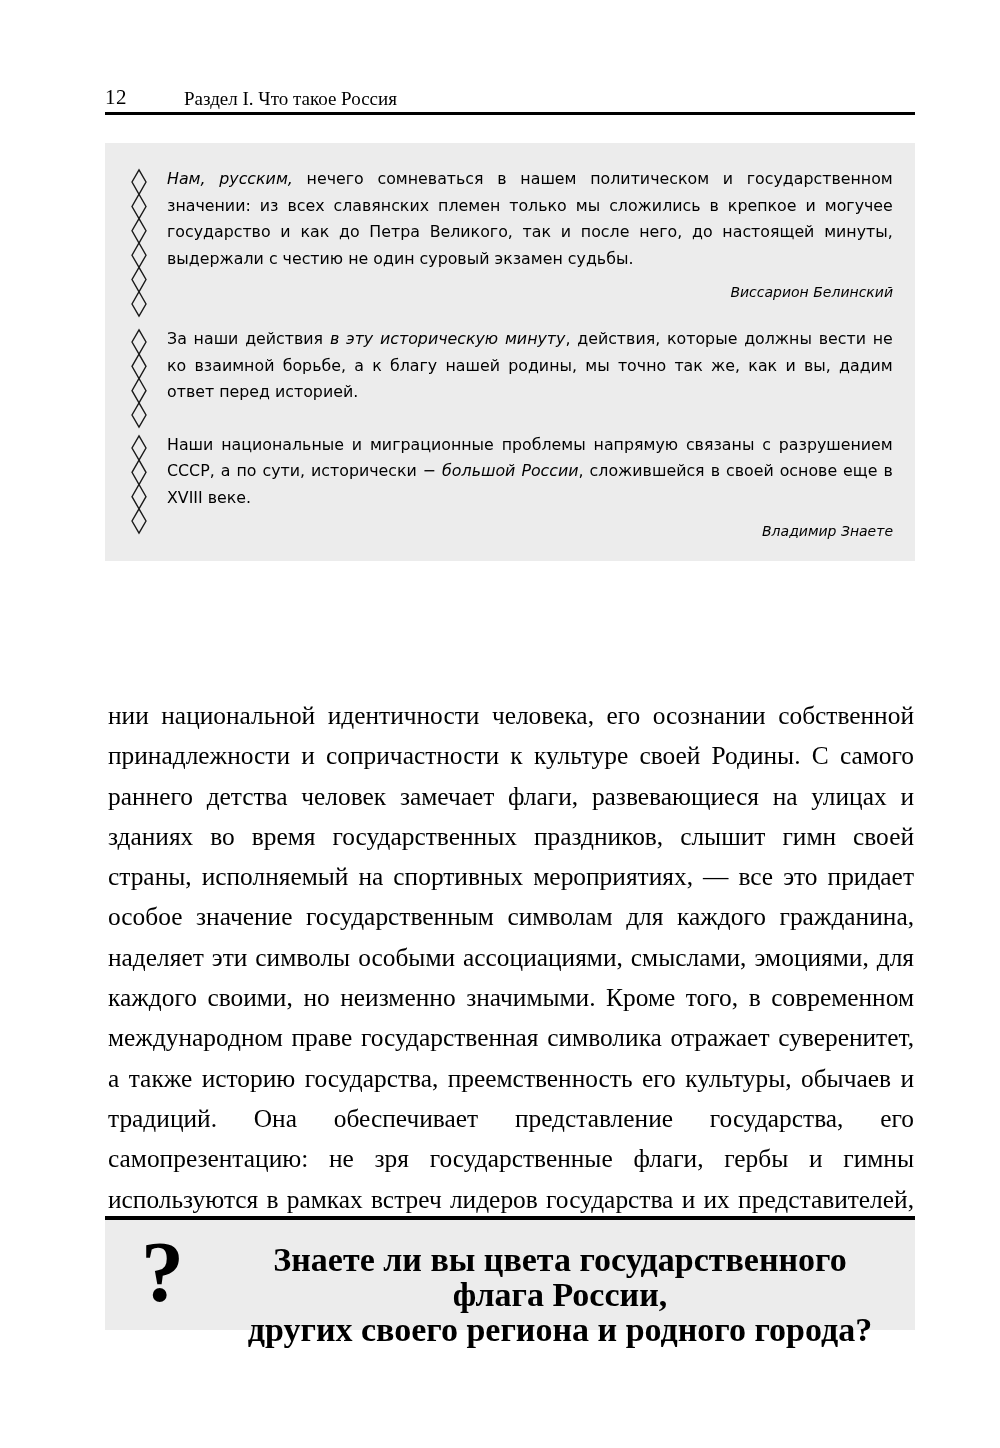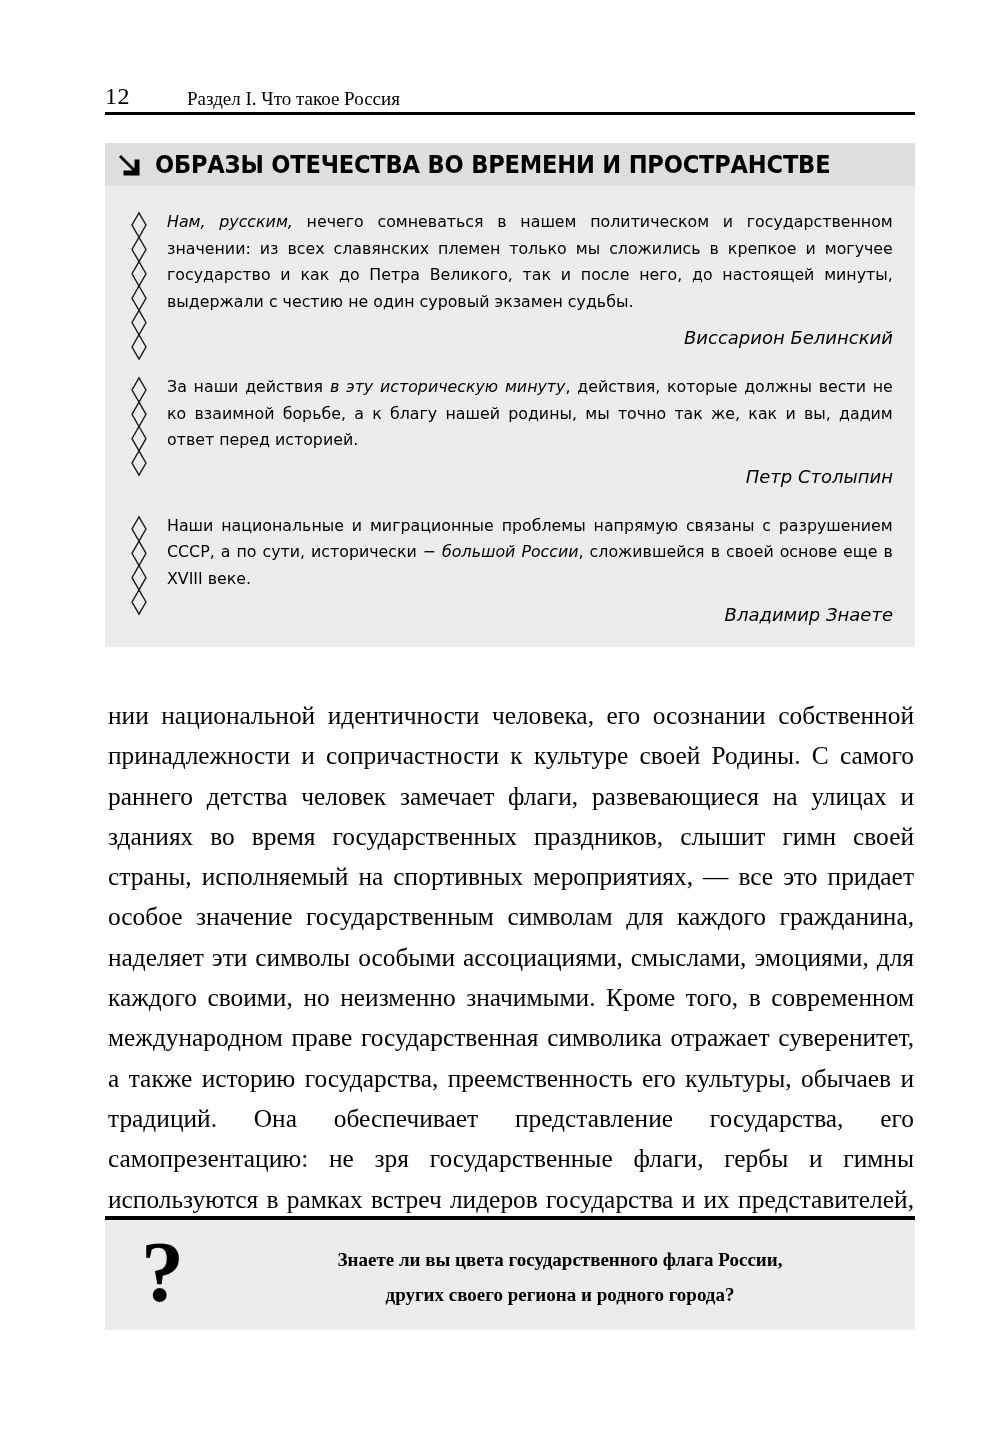--- a/index.html
+++ b/index.html
@@ -28,21 +28,21 @@
     position: absolute;
     left: 105px;
     top: 78px;
     width: 810px;
     height: 30px;
     display: flex;
     align-items: flex-end;
   }
   .runhead-page {
     font-family: "Liberation Serif", "DejaVu Serif", serif;
-    font-size: 24px;
+    font-size: 21px;
     letter-spacing: 0.5px;
     line-height: 1;
   }
   .runhead-title {
     font-family: "Liberation Serif", "DejaVu Serif", serif;
     font-size: 19px;
     margin-left: 57px;
     line-height: 1;
   }
   .runhead-rule {
@@ -114,21 +114,21 @@
     text-align: justify;
     transform: scaleX(0.965);
     transform-origin: left top;
     width: 103.6%;
   }
   .quote-text i { font-style: italic; }
 
   .quote-attr {
     font-family: "DejaVu Sans", "Liberation Sans", sans-serif;
     font-style: italic;
-    font-size: 18px;
+    font-size: 14px;
     text-align: right;
     margin-top: 12px;
   }
 
   
   .bodytext {
     position: absolute;
     left: 108px;
     top: 695px;
     width: 806px;
@@ -169,42 +169,36 @@
     color: #000;
   }
   .question-text {
     position: absolute;
     left: 120px;
     top: 22px;
     width: 670px;
     text-align: center;
     font-family: "Liberation Serif", "DejaVu Serif", serif;
     font-weight: bold;
-    font-size: 19px;
+    font-size: 34px;
     line-height: 35px;
   }
 </style>
 </head>
 <body>
 
 <div class="page">
 
   <div class="runhead">
     <span class="runhead-page">12</span>
     <span class="runhead-title">Раздел I. Что такое Россия</span>
   </div>
   <div class="runhead-rule"></div>
 
   <div class="quotebox">
-    <div class="quotebox-head">
-      <svg class="arrow-icon" viewBox="0 0 26 26">
-        <path d="M4 3 L17.5 16.5 L17.5 7.5 L22.5 7.5 L22.5 23.5 L6.5 23.5 L6.5 18.5 L15.5 18.5 L2 5 Z" fill="#000"></path>
-      </svg>
-      <span class="quotebox-title">ОБРАЗЫ ОТЕЧЕСТВА ВО ВРЕМЕНИ И ПРОСТРАНСТВЕ</span>
-    </div>
     <div class="quotebox-body">
 
       <div class="quote">
         <svg class="diamond-chain" viewBox="0 0 20 160" preserveAspectRatio="none" height="150">
           <g fill="none" stroke="#1a1a1a" stroke-width="1.4">
             <path d="M10 2 L17 15 L10 28 L3 15 Z"></path>
             <path d="M10 28 L17 41 L10 54 L3 41 Z"></path>
             <path d="M10 54 L17 67 L10 80 L3 67 Z"></path>
             <path d="M10 80 L17 93 L10 106 L3 93 Z"></path>
             <path d="M10 106 L17 119 L10 132 L3 119 Z"></path>
@@ -218,21 +212,20 @@
       <div class="quote">
         <svg class="diamond-chain" viewBox="0 0 20 108" preserveAspectRatio="none" height="101">
           <g fill="none" stroke="#1a1a1a" stroke-width="1.4">
             <path d="M10 2 L17 15 L10 28 L3 15 Z"></path>
             <path d="M10 28 L17 41 L10 54 L3 41 Z"></path>
             <path d="M10 54 L17 67 L10 80 L3 67 Z"></path>
             <path d="M10 80 L17 93 L10 106 L3 93 Z"></path>
           </g>
         </svg>
         <div class="quote-text">За наши действия <i>в эту историческую минуту</i>, действия, которые должны вести не ко взаимной борьбе, а к благу нашей родины, мы точно так же, как и вы, дадим ответ перед историей.</div>
-        <div class="quote-attr">Петр Столыпин</div>
       </div>
 
       <div class="quote">
         <svg class="diamond-chain" viewBox="0 0 20 108" preserveAspectRatio="none" height="101">
           <g fill="none" stroke="#1a1a1a" stroke-width="1.4">
             <path d="M10 2 L17 15 L10 28 L3 15 Z"></path>
             <path d="M10 28 L17 41 L10 54 L3 41 Z"></path>
             <path d="M10 54 L17 67 L10 80 L3 67 Z"></path>
             <path d="M10 80 L17 93 L10 106 L3 93 Z"></path>
           </g>

